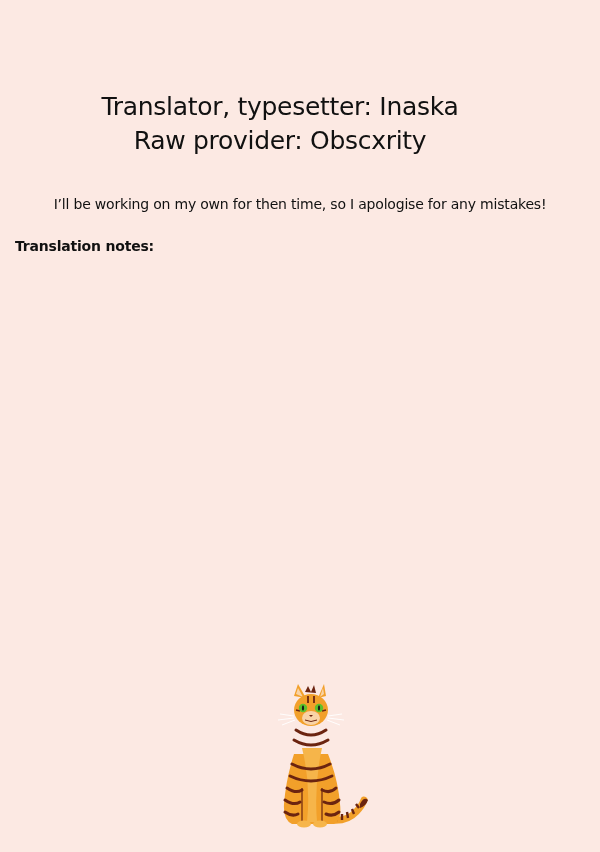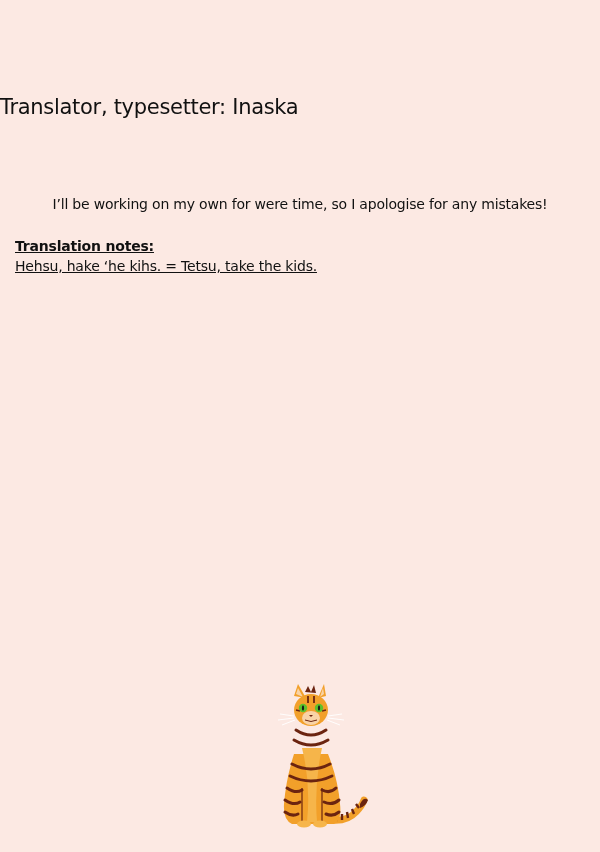--- a/index.html
+++ b/index.html
@@ -13,22 +13,22 @@
       position: relative;
       overflow: hidden;
       color: #111;
       font-family: "DejaVu Sans", "Liberation Sans", sans-serif;
     }
     .credits {
       position: absolute;
       top: 90px;
       left: 0;
       width: 560px;
-      text-align: left;
-      font-size: 21px;
+      text-align: center;
+      font-size: 25px;
       line-height: 34px;
       letter-spacing: -0.3px;
     }
     .credits div {
       white-space: nowrap;
     }
     .apology {
       position: absolute;
       top: 194px;
       left: 0;
@@ -40,21 +40,20 @@
       white-space: nowrap;
     }
     .notes {
       position: absolute;
       top: 237px;
       left: 15px;
       width: 575px;
       font-size: 14px;
       line-height: 19.5px;
       letter-spacing: -0.2px;
-      text-decoration: underline;
     }
     .notes .heading {
       font-weight: bold;
     }
     .notes .line {
       display: block;
     }
     .notes .jp {
       font-weight: bold;
       letter-spacing: 1px;
@@ -65,27 +64,27 @@
       top: 684px;
       width: 100px;
       height: 146px;
     }
   </style>
 </head>
 <body>
 
 <div class="credits">
   <div>Translator, typesetter: Inaska</div>
+  <div>Raw provider: Obscxrity</div>
 </div>
 
-<div class="apology">I’ll be working on my own for were time, so I apologise for any mistakes!</div>
+<div class="apology">I’ll be working on my own for then time, so I apologise for any mistakes!</div>
 
 <div class="notes">
   <span class="line heading">Translation notes:</span>
-  <span class="line">Hehsu, hake ‘he kihs. = Tetsu, take the kids.</span>
 </div>
 
 <div class="cat">
   <svg width="100" height="146" viewBox="0 0 100 146" xmlns="http://www.w3.org/2000/svg">
 
     <path d="M58 136 Q75 138 84 128 Q90 122 92 116" stroke="#f2a02a" stroke-width="7" fill="none" stroke-linecap="round"></path>
     <path d="M64 137 l1 -6 M70 136 l0 -6 M76 134 l-1 -6 M82 130 l-2 -5 M87 124 l-3 -4" stroke="#6b2410" stroke-width="2.4"></path>
     <path d="M88 120 Q92 112 96 116 Q94 122 88 124 Z" fill="#6b2410"></path>
 
     <path d="M22 70 Q14 95 12 120 Q11 136 20 140 L62 140 Q70 136 68 120 Q66 95 56 70 Z" fill="#f2a02a"></path>

